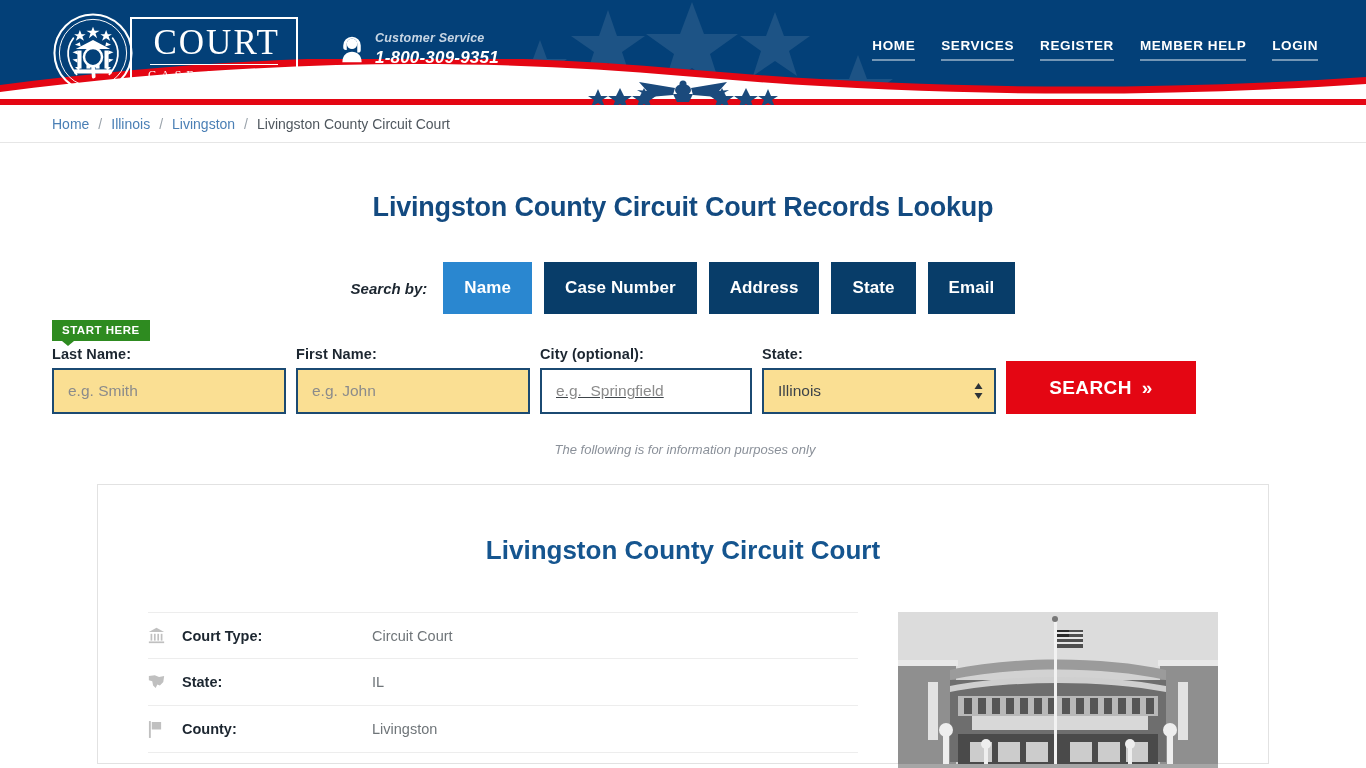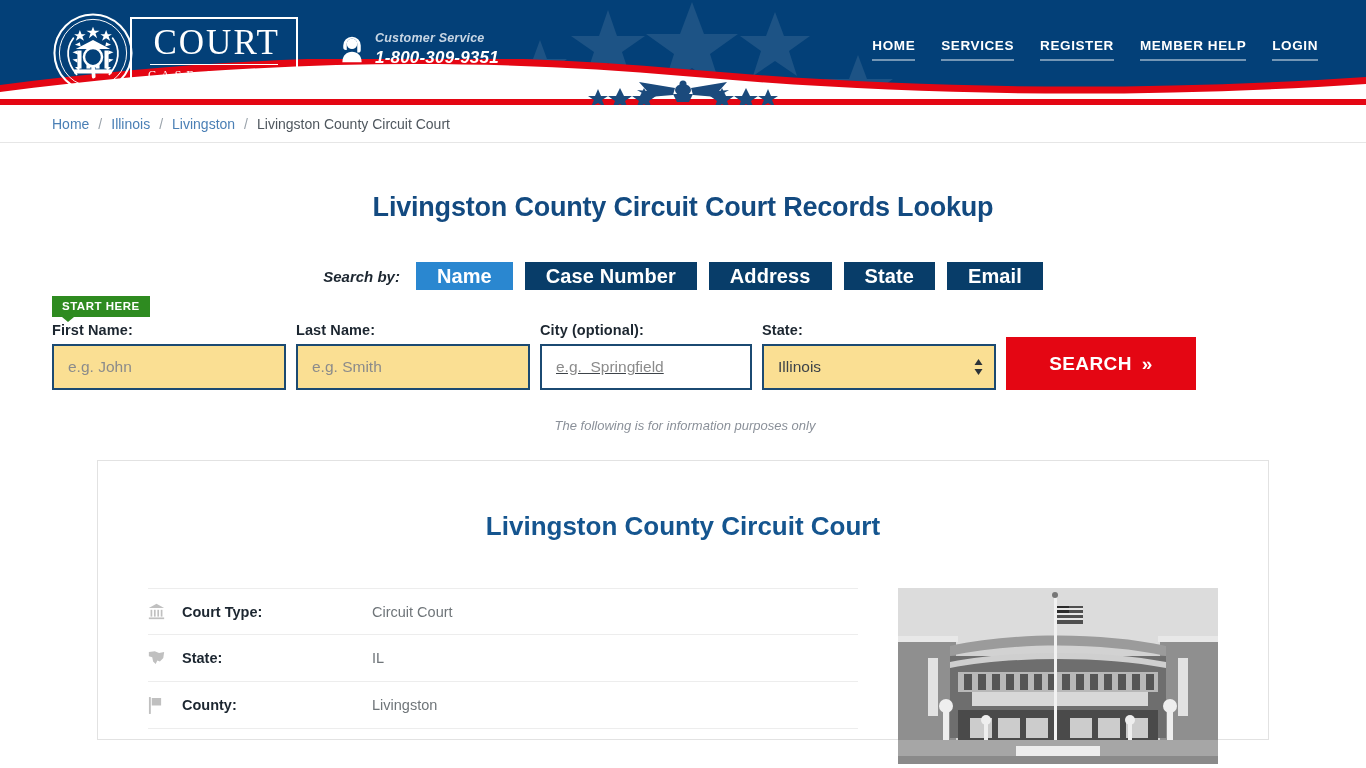--- a/index.html
+++ b/index.html
@@ -86,22 +86,22 @@
   .tabs-row {
     display: flex; align-items: center; justify-content: center;
     gap: 12px; margin-top: 39px;
   }
   .tabs-label {
     color: #1c2630; font-size: 15px; font-weight: bold; font-style: italic;
     margin-right: 4px;
   }
   .tab-btn {
     background: #083d69; color: #ffffff;
-    font-size: 20px; font-weight: bold;
-    border: none; height: 28px; padding: 0 21px;
+    font-size: 17px; font-weight: bold;
+    border: none; height: 52px; padding: 0 21px;
     cursor: pointer; letter-spacing: .1px;
   }
   .tab-btn.active { background: #2a87d0; }
 
   
   .form-wrap { width: 1270px; margin: 0 auto; position: relative; padding-left: 4px; }
   .start-here {
     position: absolute; left: 4px; top: 6px;
     background: #2e8b20; color: #ffffff;
     font-size: 11.5px; font-weight: bold; letter-spacing: .5px;
@@ -303,27 +303,27 @@
   <button class="tab-btn">Address</button>
   <button class="tab-btn">State</button>
   <button class="tab-btn">Email</button>
 </div>
 
 <div class="form-wrap">
   <div class="start-here">START HERE</div>
 
   <div class="form-row">
     <div class="field">
+      <label class="field-label">Last Name:</label>
+      <input class="field-input f-last" type="text" placeholder="e.g. Smith" style="">
+    </div>
+
+    <div class="field">
       <label class="field-label">First Name:</label>
       <input class="field-input f-first" type="text" placeholder="e.g. John" style="">
-    </div>
-
-    <div class="field">
-      <label class="field-label">Last Name:</label>
-      <input class="field-input f-last" type="text" placeholder="e.g. Smith" style="">
     </div>
 
     <div class="field">
       <label class="field-label">City (optional):</label>
       <input class="field-input plain f-city" type="text" placeholder="e.g.  Springfield" style="">
     </div>
 
     <div class="field">
       <label class="field-label">State:</label>
       <div class="select-shell">

